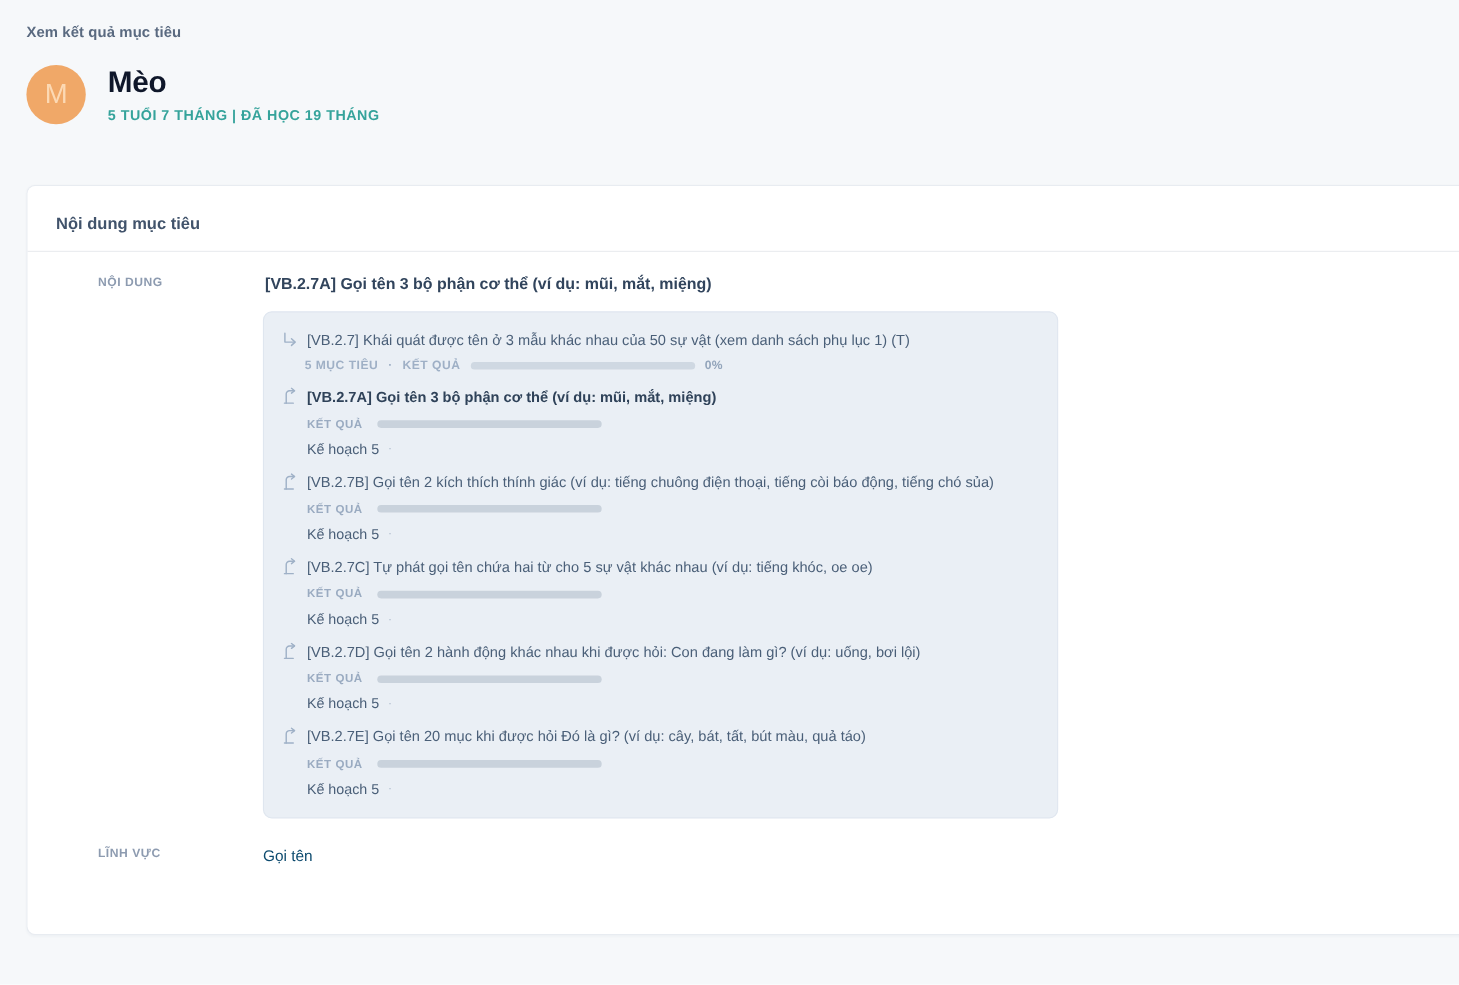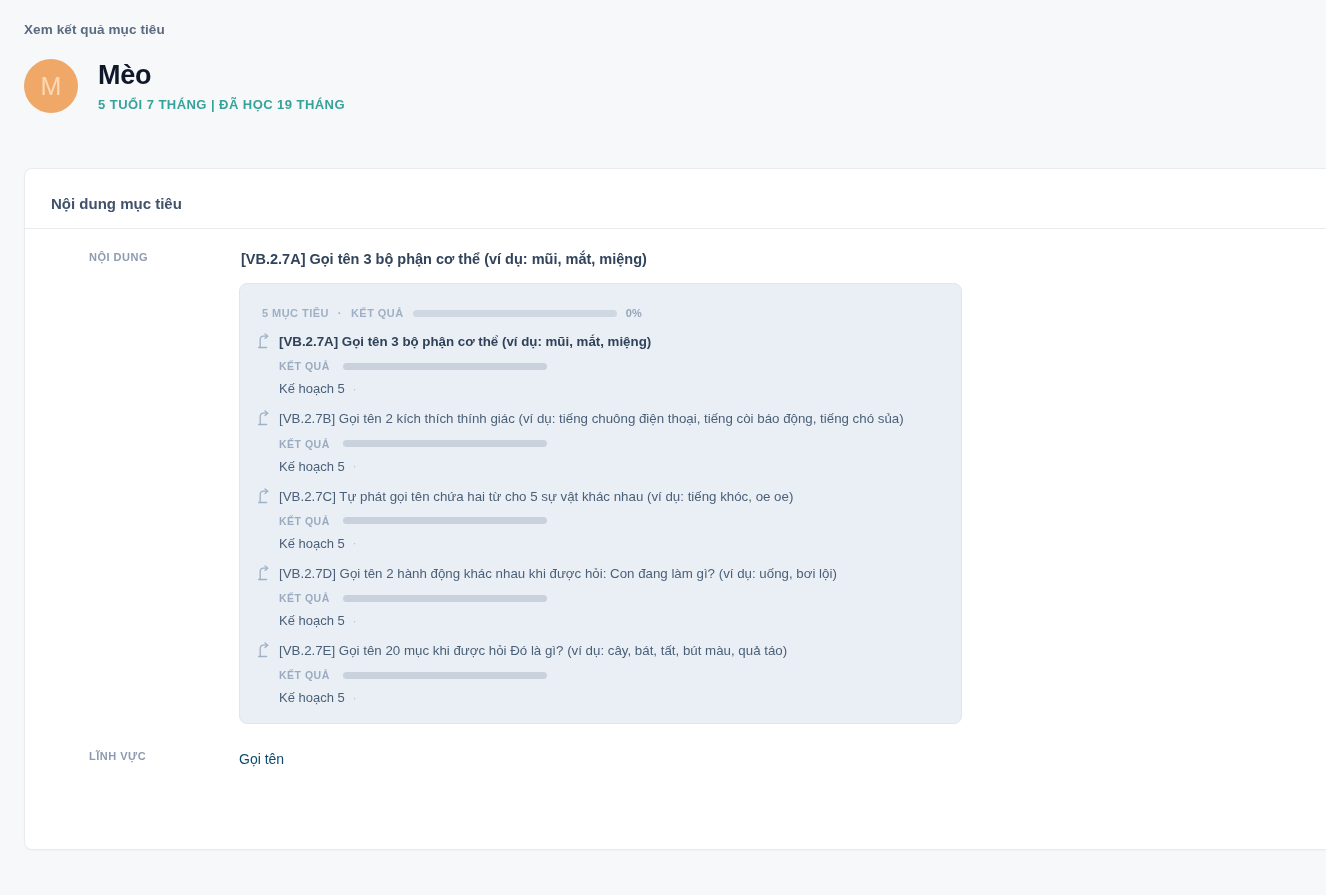--- a/index.html
+++ b/index.html
@@ -163,21 +163,21 @@
     position: relative;
     top: 1px;
     color: #9fb1c7;
   }
   .icon svg { display: block; }
 
   .summary-line {
     display: flex;
     align-items: center;
     gap: 9px;
-    margin: 7px 0 4px 6px;
+    margin: 7px 0 4px 21px;
     font-size: 11px;
     font-weight: bold;
     letter-spacing: 0.45px;
     color: #9fb0c6;
   }
   .summary-line .dot-sep {
     font-size: 11px;
     color: #9fb0c6;
   }
 
@@ -267,20 +267,29 @@
 
     <div class="field-row row-content">
       <div class="content-label-cell">NỘI DUNG</div>
 
       <div class="field-value">
 
         <div class="goal-heading">[VB.2.7A] Gọi tên 3 bộ phận cơ thể (ví dụ: mũi, mắt, miệng)</div>
 
         <div class="goal-panel">
 
+          <div class="node-line root">
+            <span class="icon">
+              <svg width="15" height="17" viewBox="0 0 15 17" fill="none" stroke="#9fb1c7" stroke-width="1.3">
+                <path d="M3 2 V10 H12" stroke-linecap="round" stroke-linejoin="round"></path>
+                <path d="M9 7 L12.3 10 L9 13" stroke-linecap="round" stroke-linejoin="round"></path>
+              </svg>
+            </span>
+            <span class="node-text">[VB.2.7] Khái quát được tên ở 3 mẫu khác nhau của 50 sự vật (xem danh sách phụ lục 1) (T)</span>
+          </div>
 
           <div class="summary-line">
             <span>5 MỤC TIÊU</span>
             <span class="dot-sep">·</span>
             <span>KẾT QUẢ</span>
             <span class="bar-track light">
               <span class="bar-fill" style="width: 0%; background: rgb(109, 179, 48);"></span>
             </span>
             <span class="pct">0%</span>
           </div>

